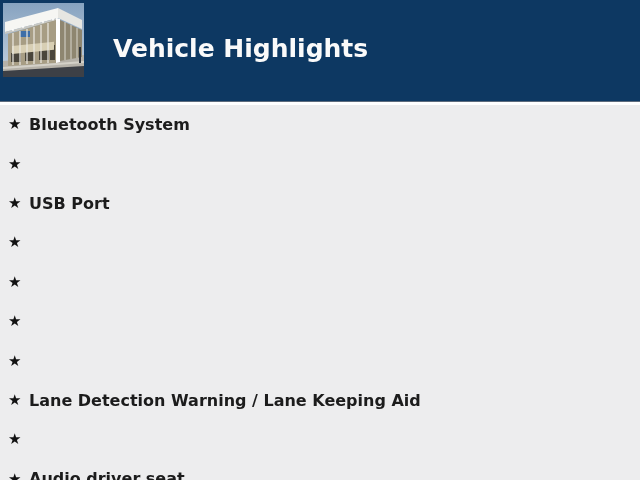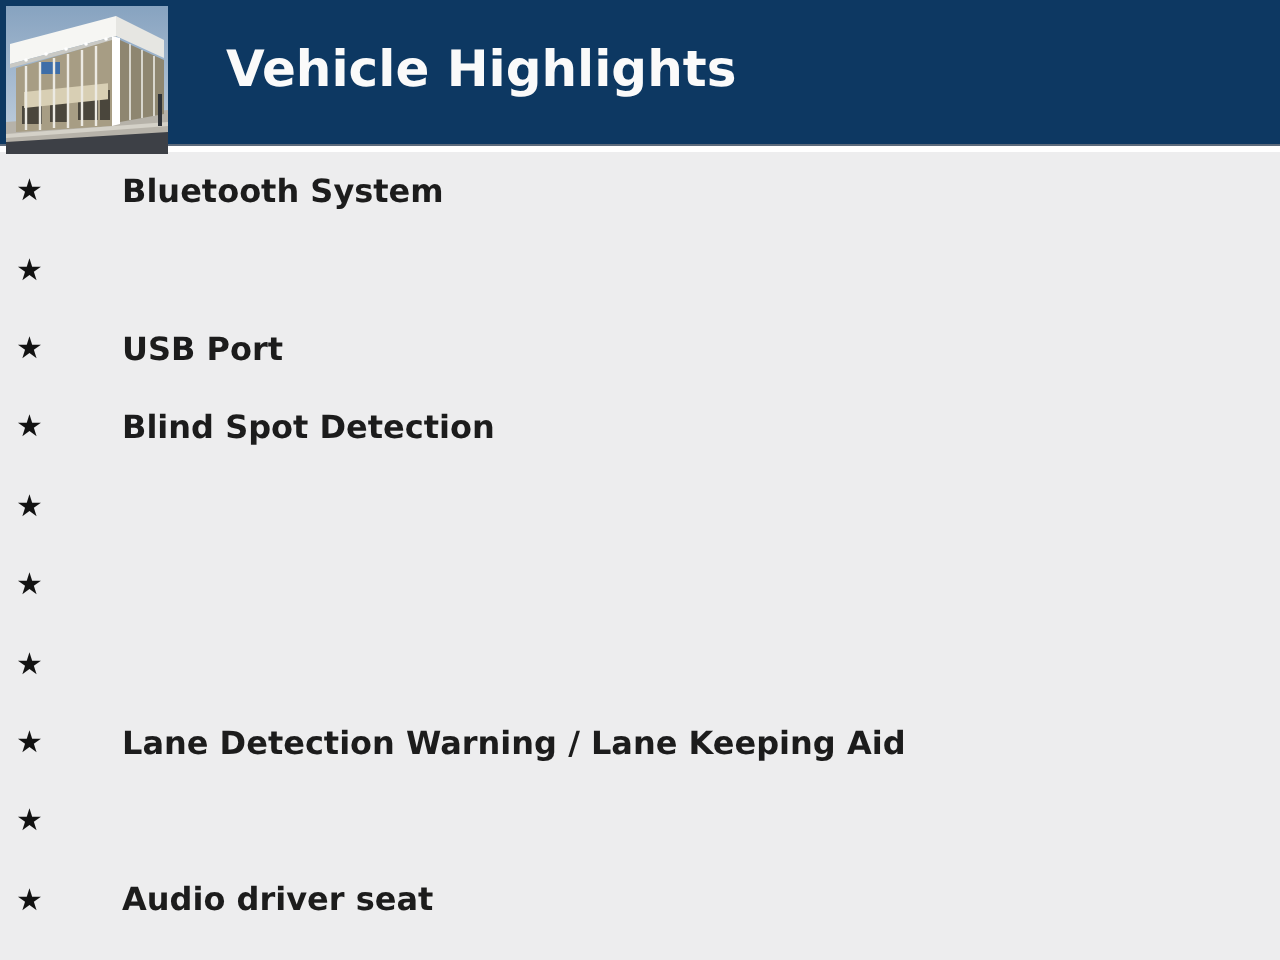--- a/index.html
+++ b/index.html
@@ -10,21 +10,21 @@
   .frame {
     position: relative;
     width: 640px;
     height: 480px;
     overflow: hidden;
     background: var(--body-bg, #ededee);
   }
   .header {
     position: relative;
     width: 100%;
-    height: 72px;
+    height: 101px;
     background: var(--header-bg, #0d3862);
     display: flex;
     align-items: center;
   }
   .photo {
     position: absolute;
     left: 3px;
     top: 3px;
     width: 81px;
     height: 74px;
@@ -71,21 +71,20 @@
     line-height: 1;
     flex: 0 0 21px;
     text-align: left;
   }
   .label {
     font-size: 16px;
     font-weight: bold;
     color: var(--text-color, #1c1c1c);
     line-height: 1.1;
     white-space: nowrap;
-    margin-left: 32px;
   }
 </style>
 </head>
 <body>
 
 <div class="frame">
 
   <header class="header">
     <div class="photo">
       <svg viewBox="0 0 81 74" preserveAspectRatio="none">
@@ -170,21 +169,20 @@
     <span class="star">★</span>
   </li>
 
   <li class="feature">
     <span class="star">★</span>
     <span class="label">USB Port</span>
   </li>
 
   <li class="feature">
     <span class="star">★</span>
-    <span class="label">Blind Spot Detection</span>
   </li>
 
   <li class="feature">
     <span class="star">★</span>
   </li>
 
   <li class="feature">
     <span class="star">★</span>
   </li>
 

